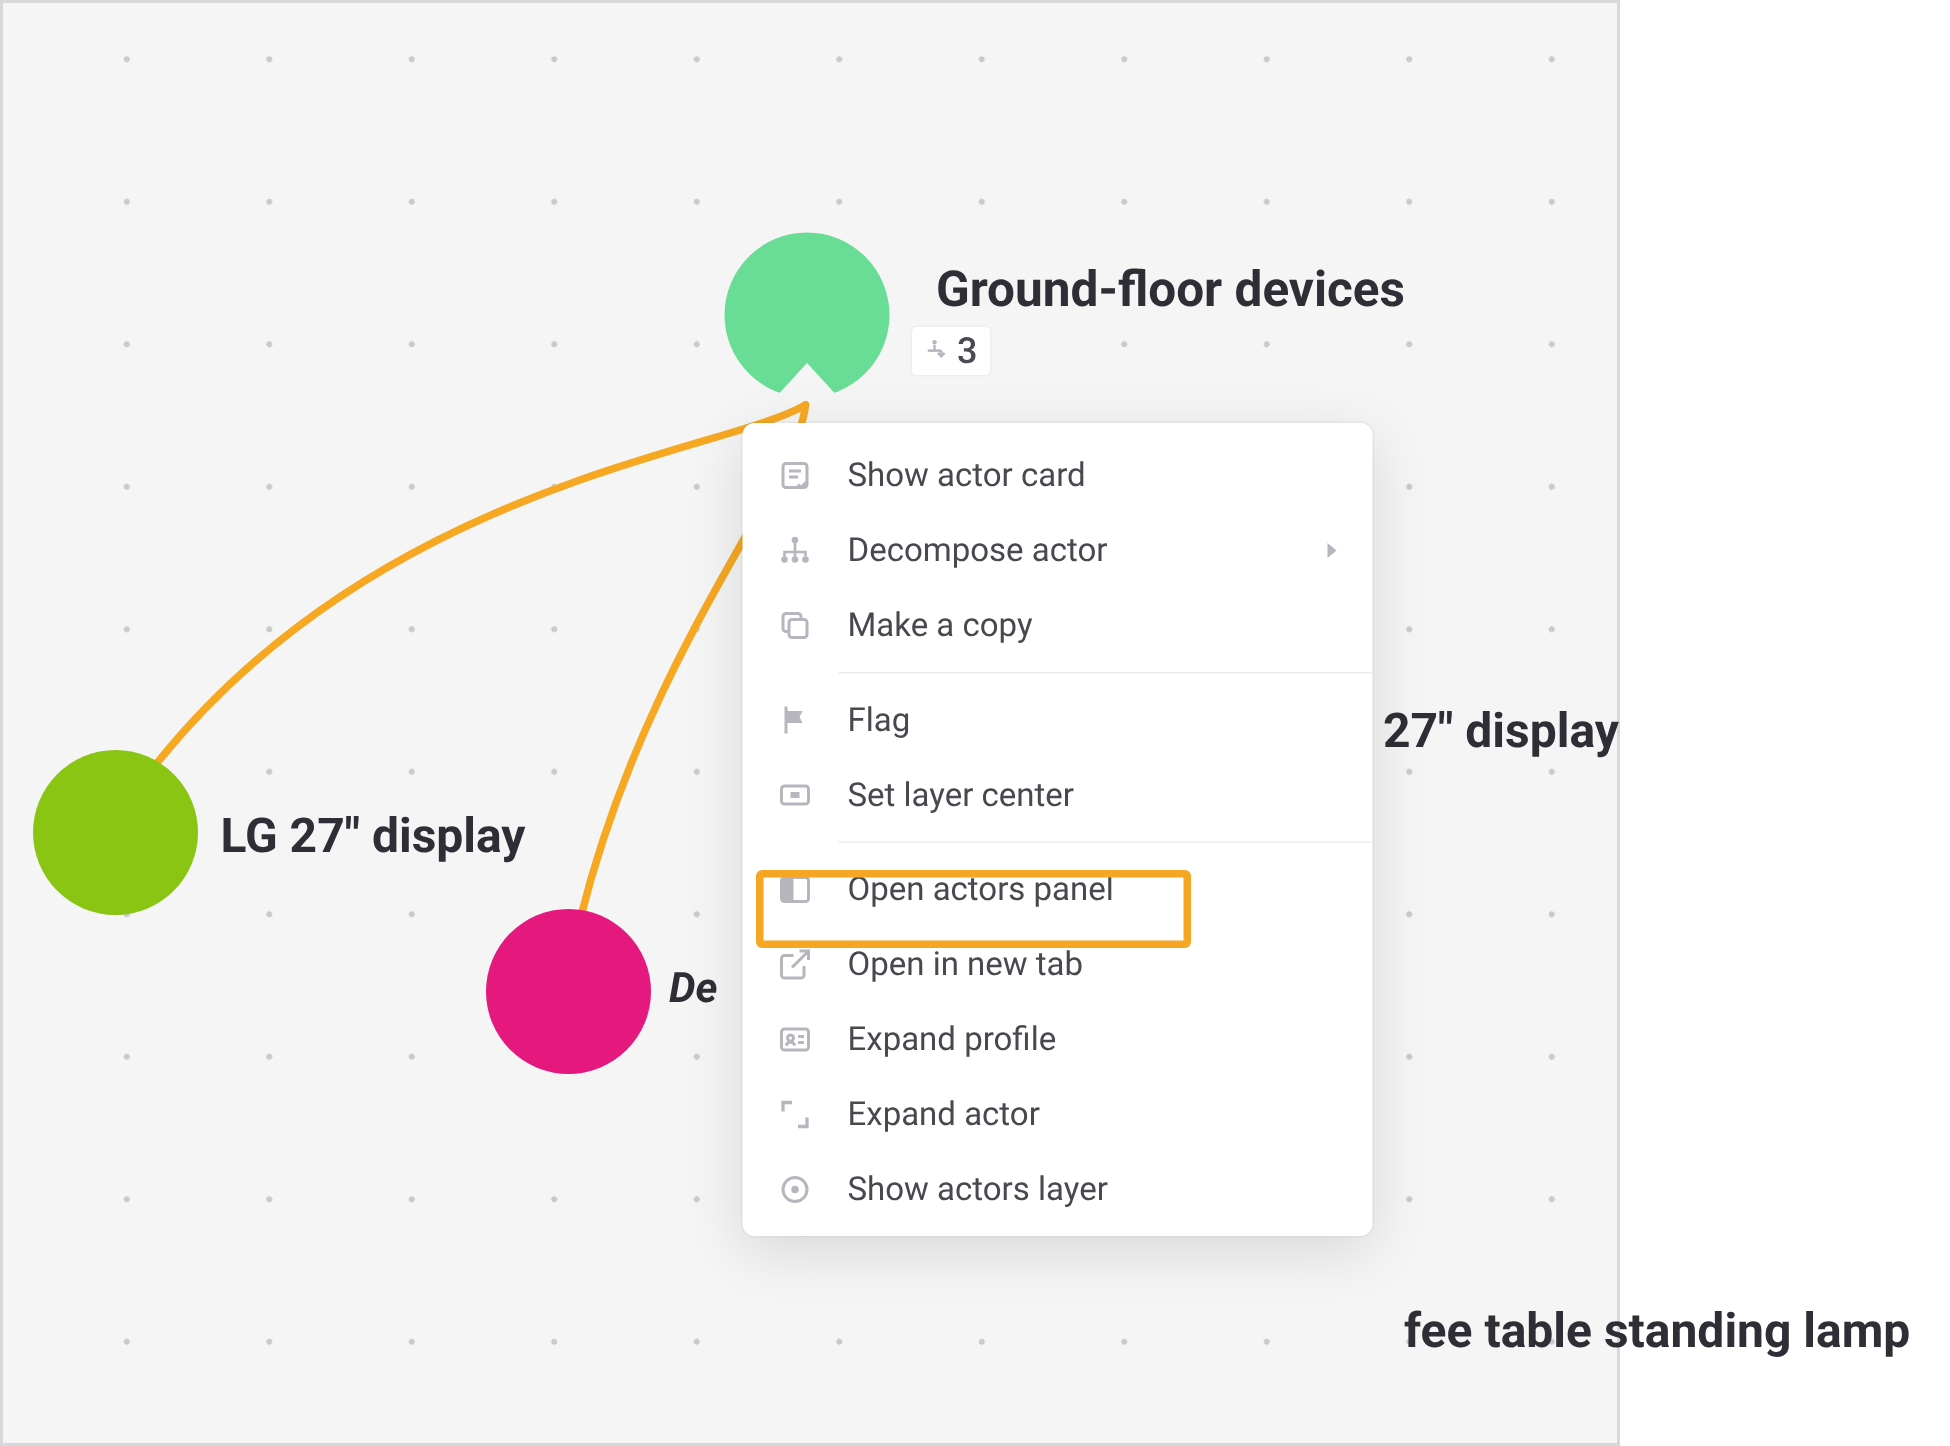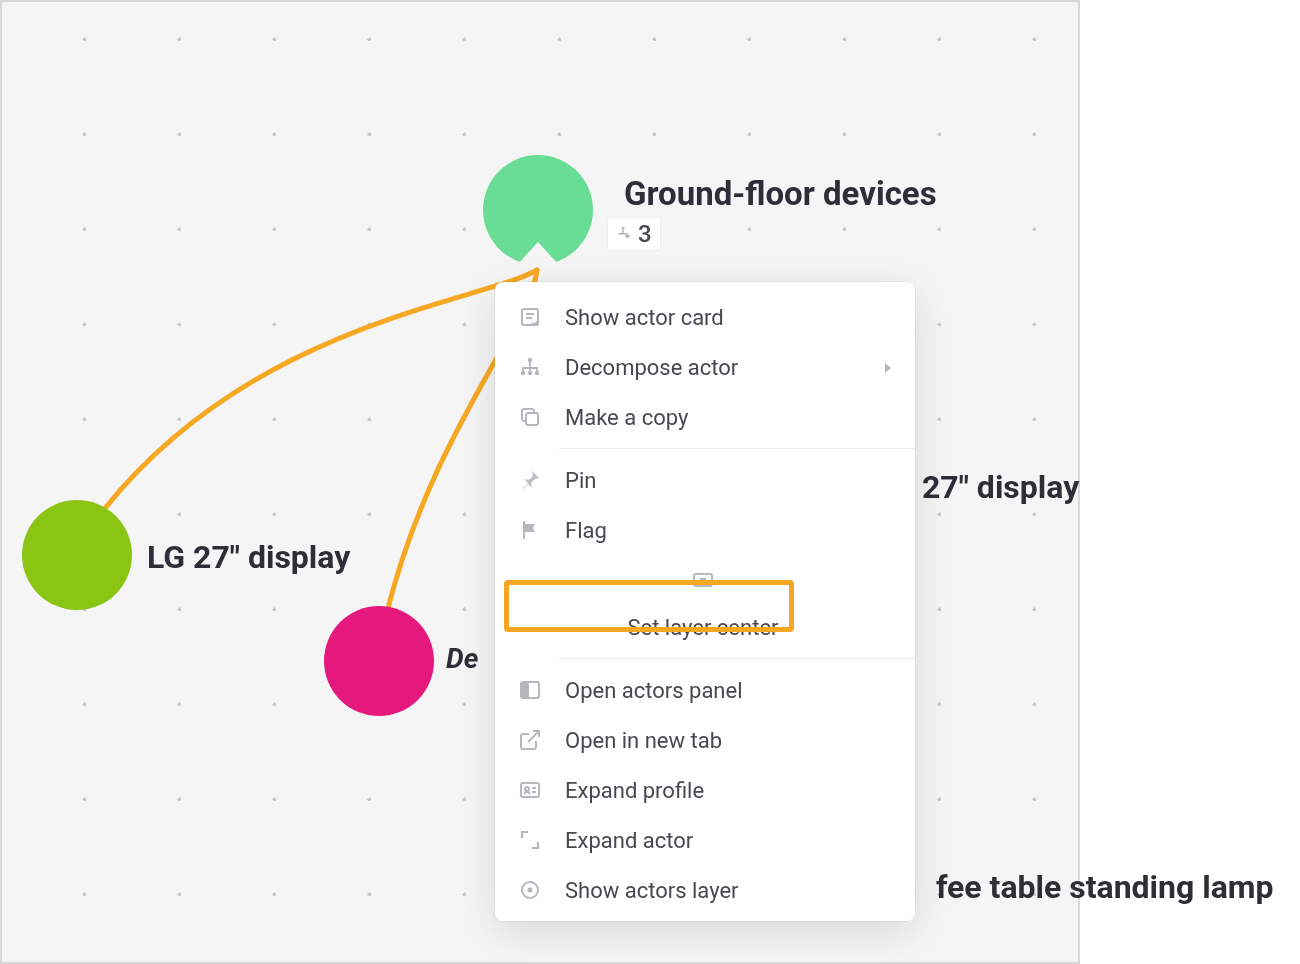--- a/index.html
+++ b/index.html
@@ -193,39 +193,31 @@
           <svg viewBox="0 0 24 24" fill="none" stroke="currentColor" stroke-width="2">
               <rect x="8" y="8" width="12" height="12" rx="2"></rect>
               <path d="M16 8 V6 a2 2 0 0 0 -2 -2 H6 a2 2 0 0 0 -2 2 v8 a2 2 0 0 0 2 2 h2"></path>
             </svg>
         </span>
         <span>Make a copy</span>
       </div>
 
       <div class="menu-divider"></div>
 
-      <div class="menu-item">
-        <span class="mi-icon">
-          <svg viewBox="0 0 24 24" fill="currentColor">
-              <path d="M14 3l7 7-4 1-4 4 1 5-4-4-5 5 0-1 5-5-4-4 5 1 4-4z" opacity="0.9"></path>
-            </svg>
-        </span>
-        <span>Pin</span>
-      </div>
 
       <div class="menu-item">
         <span class="mi-icon">
           <svg viewBox="0 0 24 24" fill="currentColor">
               <path d="M5 3v18h2v-7h10l-2-4 2-4H7V3z"></path>
             </svg>
         </span>
         <span>Flag</span>
       </div>
 
-      <div class="menu-item" style="position:relative;flex-direction:column;">
+      <div class="menu-item" style="position:relative;">
         <span class="mi-icon">
           <svg viewBox="0 0 24 24" fill="none" stroke="currentColor" stroke-width="2">
               <rect x="3" y="6" width="18" height="12" rx="2"></rect>
               <rect x="9" y="10" width="6" height="4" fill="currentColor" stroke="none"></rect>
             </svg>
         </span>
         <span>Set layer center</span>
       </div>
 
       <div class="menu-divider"></div>

